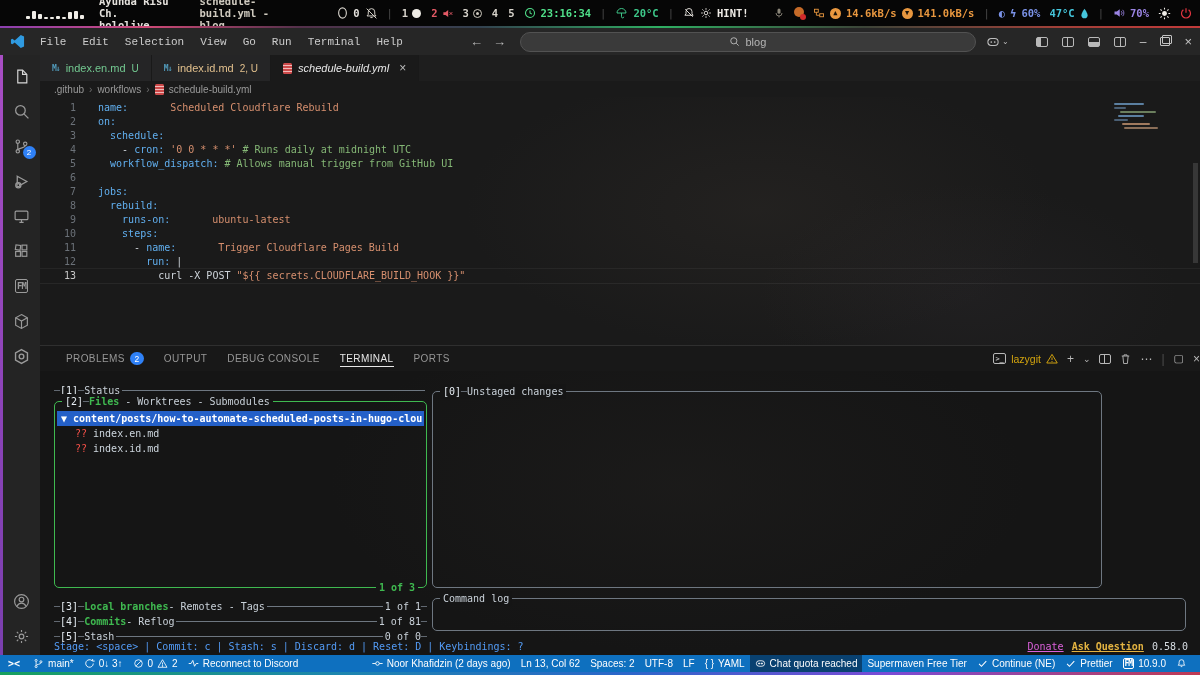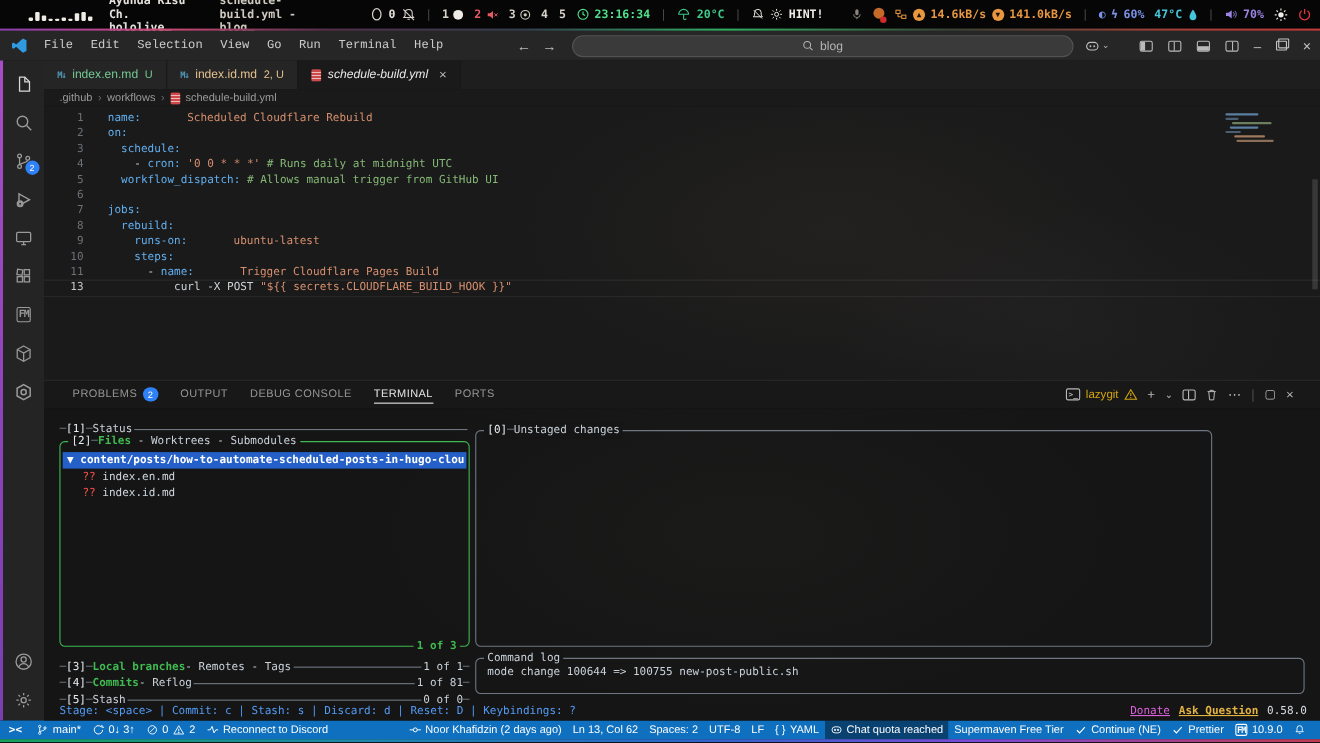--- a/index.html
+++ b/index.html
@@ -89,21 +89,21 @@
   .cl.cur .ln { color:#c8c8c8; }
   .cl.cur { box-shadow:0 1px 0 rgba(255,255,255,0.06), 0 -1px 0 rgba(255,255,255,0.05); }
   .tk-k { color:#61afef; } .tk-v { color:#d68f6e;margin-left:36px; } .tk-s { color:#d68f6e; }
   .tk-c { color:#85b876; } .tk-p { color:#ced4da; }
   .minimap { position:absolute; top:6px; right:46px; width:40px; display:flex; flex-direction:column; gap:2px; }
   .minimap i { display:block; height:2px; border-radius:1px; }
   .vscroll { position:absolute; right:2px; top:66px; width:5px; height:100px; background:rgba(255,255,255,0.13); }
 
   
   .panel-header { height:26px; background:#181818; border-top:1px solid #2f2f2f; display:flex; align-items:center;
-    padding:0 24px 0 16px; flex:0 0 auto; font-size:10px; letter-spacing:0.4px; color:#969696; }
+    padding:0 0 0 16px; flex:0 0 auto; font-size:10px; letter-spacing:0.4px; color:#969696; }
   .ptab { padding:0 10px; height:100%; display:flex; align-items:center; gap:5px; position:relative; }
   .ptab.active { color:#e7e7e7; }
   .ptab.active::after { content:""; position:absolute; left:10px; right:10px; bottom:4px; height:1px; background:#e7e7e7; }
   .pbadge { background:#2f81f7; color:#fff; border-radius:8px; min-width:14px; height:13px; font-size:8.5px;
     display:inline-flex; align-items:center; justify-content:center; letter-spacing:0; }
   .panel-actions { margin-left:auto; display:flex; align-items:center; gap:9px; color:#b8b8b8; font-size:12px; letter-spacing:0; }
   .term-chip { display:flex; align-items:center; gap:5px; color:#d3a40e; font-size:10.5px; }
   .term-box { width:13px; height:11px; border:1px solid #b8b8b8; border-radius:2px; color:#b8b8b8;
     font:700 7px "DejaVu Sans Mono",monospace; display:inline-flex; align-items:center; justify-content:center; }
   .pa-sep { color:#4d4d4d; }
@@ -431,20 +431,21 @@
           <div class="cl"><span class="ln">2</span><span class="code" style="white-space: pre;"><span class="tk-k">on:</span></span></div>
           <div class="cl"><span class="ln">3</span><span class="code" style="white-space: pre;"><span class="tk-p">  </span><span class="tk-k">schedule:</span></span></div>
           <div class="cl"><span class="ln">4</span><span class="code" style="white-space: pre;"><span class="tk-p">    - </span><span class="tk-k">cron:</span><span class="tk-s"> '0 0 * * *' </span><span class="tk-c"># Runs daily at midnight UTC</span></span></div>
           <div class="cl"><span class="ln">5</span><span class="code" style="white-space: pre;"><span class="tk-p">  </span><span class="tk-k">workflow_dispatch:</span><span class="tk-c"> # Allows manual trigger from GitHub UI</span></span></div>
           <div class="cl"><span class="ln">6</span><span class="code" style="white-space: pre;"></span></div>
           <div class="cl"><span class="ln">7</span><span class="code" style="white-space: pre;"><span class="tk-k">jobs:</span></span></div>
           <div class="cl"><span class="ln">8</span><span class="code" style="white-space: pre;"><span class="tk-p">  </span><span class="tk-k">rebuild:</span></span></div>
           <div class="cl"><span class="ln">9</span><span class="code" style="white-space: pre;"><span class="tk-p">    </span><span class="tk-k">runs-on:</span><span class="tk-v"> ubuntu-latest</span></span></div>
           <div class="cl"><span class="ln">10</span><span class="code" style="white-space: pre;"><span class="tk-p">    </span><span class="tk-k">steps:</span></span></div>
           <div class="cl"><span class="ln">11</span><span class="code" style="white-space: pre;"><span class="tk-p">      - </span><span class="tk-k">name:</span><span class="tk-v"> Trigger Cloudflare Pages Build</span></span></div>
+          <div class="cl"><span class="ln">12</span><span class="code" style="white-space: pre;"><span class="tk-p">        </span><span class="tk-k">run:</span><span class="tk-p"> |</span></span></div>
           <div class="cl cur"><span class="ln">13</span><span class="code" style="white-space: pre;"><span class="tk-p">          curl -X POST </span><span class="tk-s">"${{ secrets.CLOUDFLARE_BUILD_HOOK }}"</span></span></div>
           <div class="minimap">
           <i style="background:#5b7fa0;width:30px"></i>
             <i style="background:#4a5f74;width:12px"></i>
           <i style="background:#6b7f5e;width:36px;margin-left:6px"></i>
             <i style="background:#5b7fa0;width:26px;margin-left:4px"></i>
           <i style="background:#4a5f74;width:14px"></i>
             <i style="background:#a07a5e;width:28px;margin-left:8px"></i>
           <i style="background:#8a6e58;width:34px;margin-left:10px"></i>
         </div>
@@ -548,21 +549,20 @@
           </div>
 
         <div class="lg-box" style="left:392px;top:20px;width:670px;height:197px">
           <div class="boxtitle">
             <span class="lg-num">[0]</span><span class="lg-dash">─</span><span class="lg-title-w">Unstaged changes</span>
           </div>
         </div>
 
         <div class="lg-box" style="left:392px;top:227px;width:754px;height:33px">
           <div class="boxtitle lg-title-w">Command log</div>
-          <div class="cmdline">mode change 100644 =&gt; 100755 new-post-public.sh</div>
         </div>
 
         <div class="lg-help">
           <span>Stage: &lt;space&gt; | Commit: c | Stash: s | Discard: d | Reset: D | Keybindings: ?</span>
           <span class="right">
             <span class="lg-donate">Donate</span>
             <span class="lg-ask">Ask Question</span>
             <span class="lg-ver">0.58.0</span>
           </span>
         </div>

